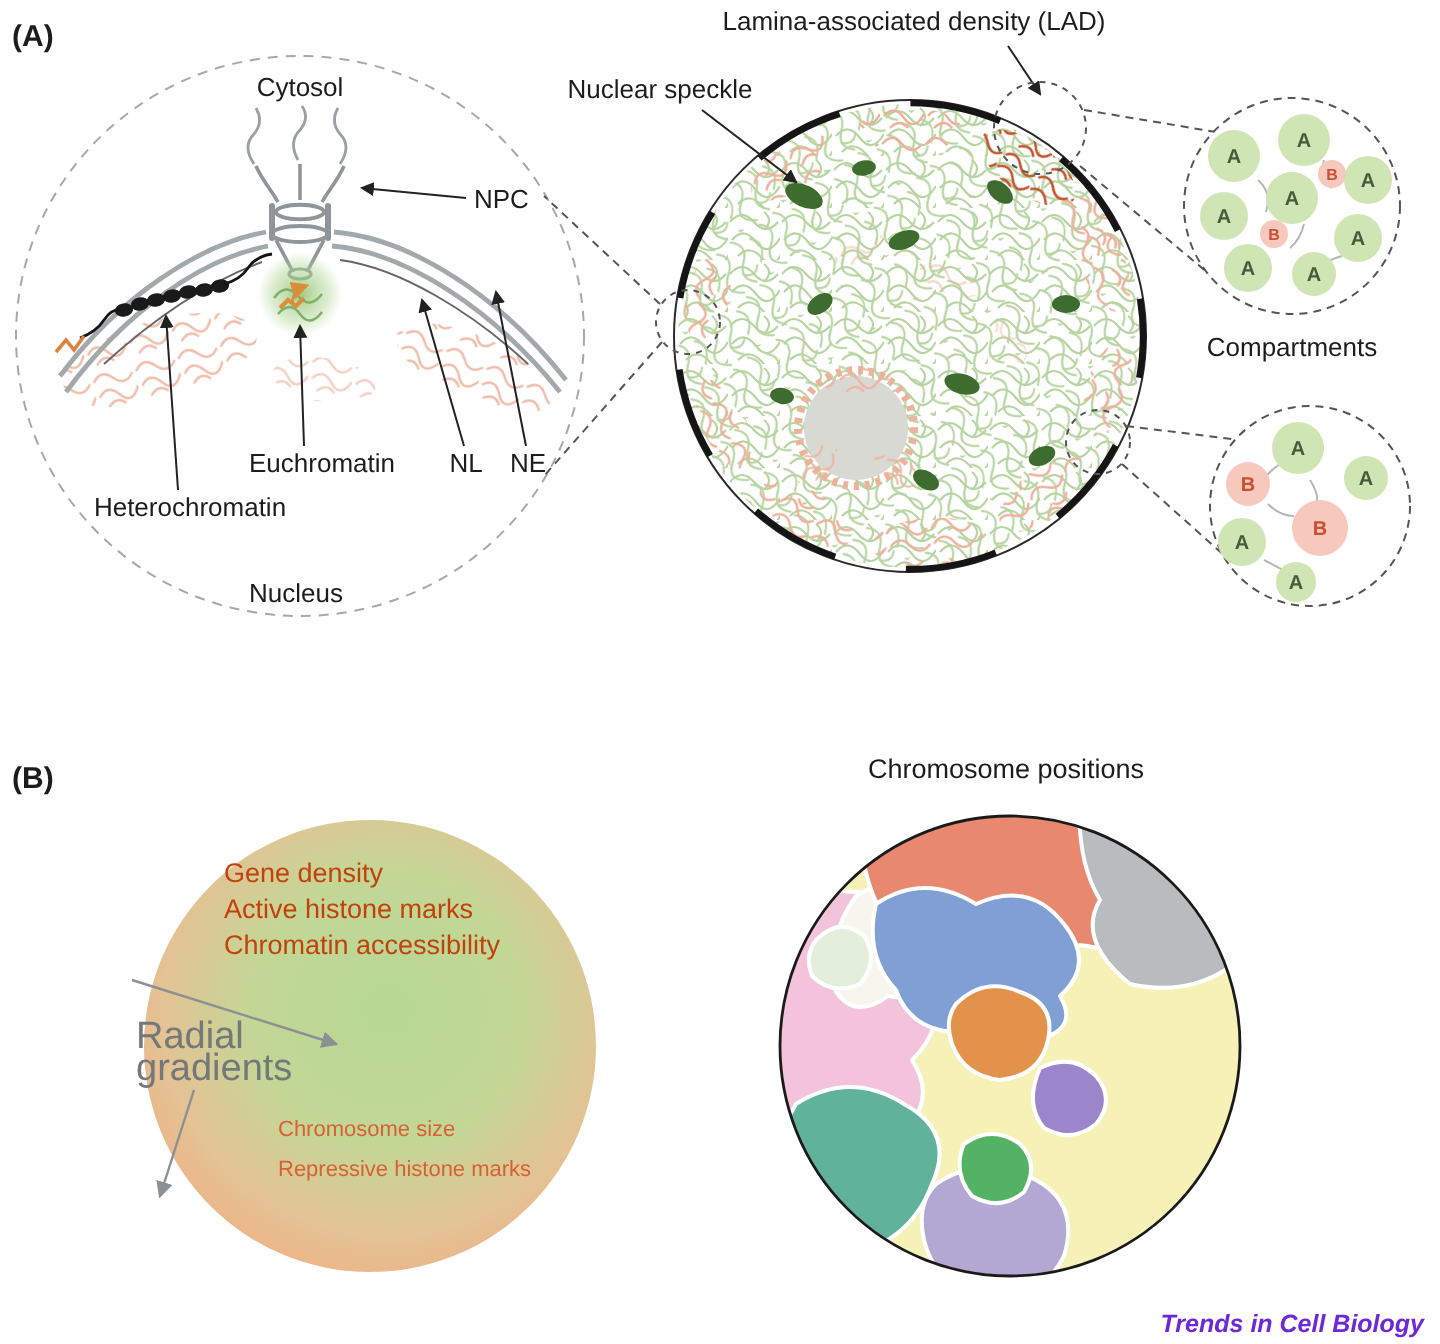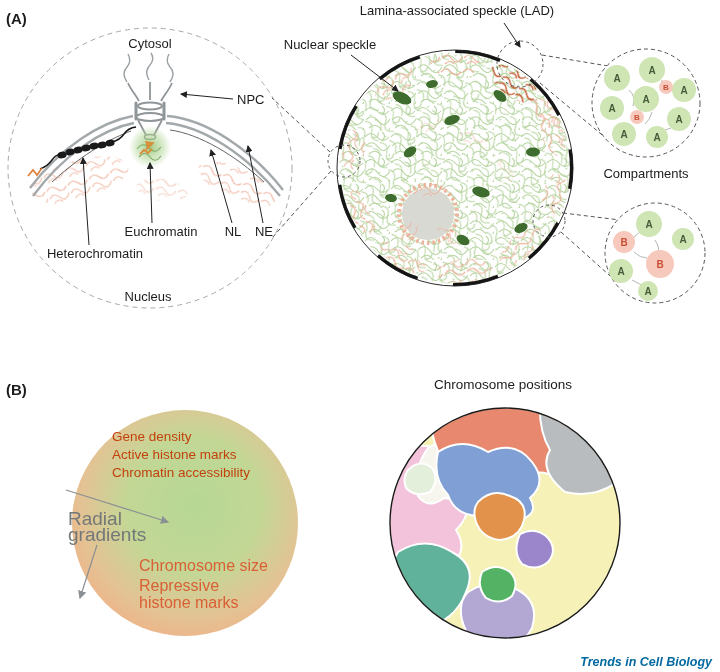--- a/index.html
+++ b/index.html
@@ -3,25 +3,25 @@
 <meta charset="utf-8">
 <style>
   html,body{margin:0;padding:0;background:#fff;}
   .canvas{position:relative;width:720px;height:672px;background:#fff;overflow:hidden;
           font-family:"Liberation Sans",sans-serif;color:#1c1c1c;}
   .art{position:absolute;left:0;top:0;}
   .lbl{position:absolute;font-size:13px;line-height:14px;white-space:nowrap;color:#1c1c1c;}
   .ctr{transform:translateX(-50%);}
   .panel-letter{font-weight:bold;font-size:15px;}
   .green-item{color:#c2410c;font-size:13.5px;line-height:18px;white-space:nowrap;}
-  .orange-item{color:#d95f35;font-size:16px;line-height:17px;}
+  .orange-item{color:#d95f35;font-size:11px;line-height:17px;}
   .gray-lbl{color:#737878;white-space:normal;line-height:16px;}
   .wrap{white-space:normal;}
   .footer{position:absolute;right:8px;bottom:3px;font-weight:bold;font-style:italic;
-          font-size:12.5px;color:#0369a1;}
+          font-size:12.5px;color:#6d28d9;}
   svg text{font-family:"Liberation Sans",sans-serif;font-weight:bold;}
 </style>
 </head>
 <body>
 
 <div class="canvas">
 
 <svg class="art" width="720" height="672" viewBox="0 0 720 672">
   <defs>
     <marker id="ah" viewBox="0 0 10 10" refX="8.5" refY="5" markerWidth="7" markerHeight="7" orient="auto">
@@ -290,21 +290,21 @@
 </svg>
 
 <div class="lbl panel-letter" style="left:6px;top:12px;">(A)</div>
 <div class="lbl ctr" style="left:150px;top:37px;">Cytosol</div>
 <div class="lbl" style="left:237px;top:93px;">NPC</div>
 <div class="lbl ctr" style="left:161px;top:225px;">Euchromatin</div>
 <div class="lbl ctr" style="left:95px;top:247px;">Heterochromatin</div>
 <div class="lbl ctr" style="left:233px;top:225px;">NL</div>
 <div class="lbl ctr" style="left:264px;top:225px;">NE</div>
 <div class="lbl ctr" style="left:148px;top:290px;">Nucleus</div>
-<div class="lbl ctr" style="left:457px;top:4px;">Lamina-associated speckle (LAD)</div>
+<div class="lbl ctr" style="left:457px;top:4px;">Lamina-associated density (LAD)</div>
 <div class="lbl ctr" style="left:330px;top:38px;">Nuclear speckle</div>
 <div class="lbl ctr" style="left:646px;top:167px;">Compartments</div>
 
 <div class="lbl panel-letter" style="left:6px;top:383px;">(B)</div>
 
 <div style="position:absolute;left:112px;top:428px;">
   <div class="green-item">Gene density</div>
   <div class="green-item">Active histone marks</div>
   <div class="green-item">Chromatin accessibility</div>
 </div>

